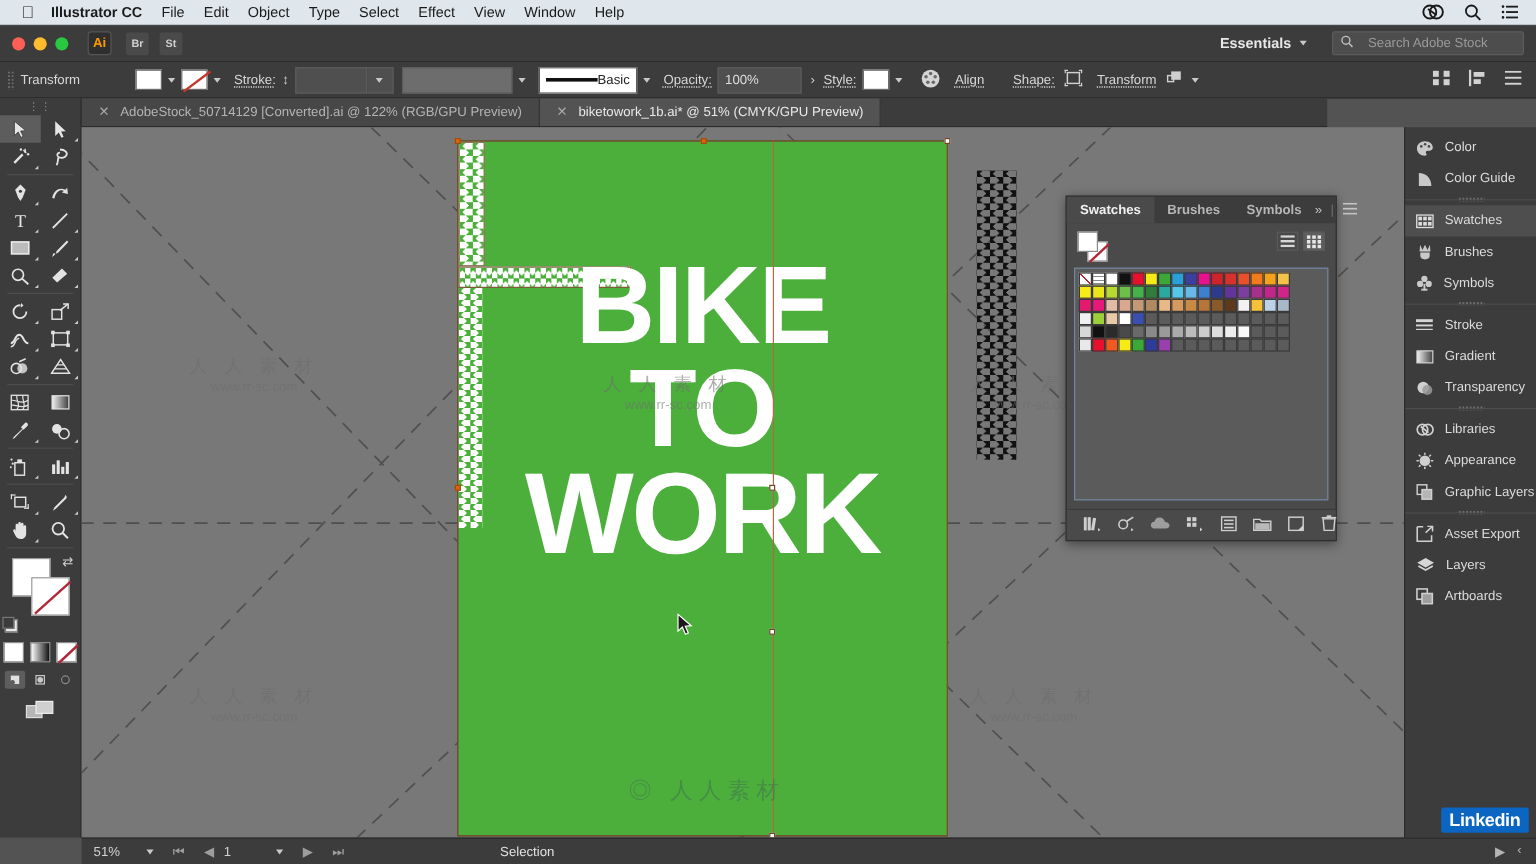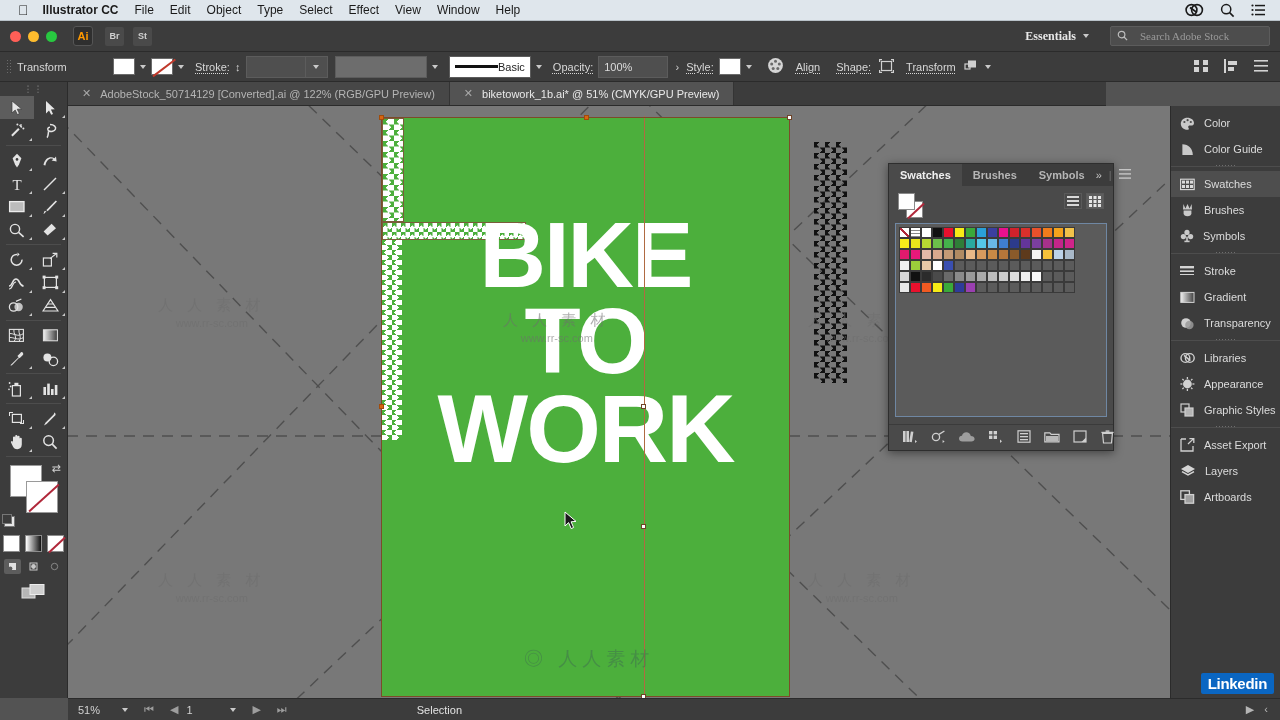--- a/index.html
+++ b/index.html
@@ -39,21 +39,21 @@
     margin-left:16px; width:20px; height:20px; border-radius:3px;
     background:#2f2f2f; border:1px solid #555; color:#ff9a00;
     font-size:11px; font-weight:bold; display:flex; align-items:center; justify-content:center;
   }
   .appbar .miniicons { display:flex; gap:9px; margin-left:12px; }
   .mini {
     width:19px; height:19px; border-radius:2px; background:#4a4a4a;
     display:flex; align-items:center; justify-content:center;
     font-size:9px; color:#cfcfcf; font-weight:bold;
   }
-  .appbar .right { margin-left:auto; display:flex; align-items:center; padding-right:10px; gap:0;font-family:Liberation Serif, serif; }
+  .appbar .right { margin-left:auto; display:flex; align-items:center; padding-right:10px; gap:0; }
   .workspace { display:flex; align-items:center; gap:7px; padding:3px 11px; font-size:12px; font-weight:bold; color:#e8e8e8; }
   .stocksearch {
     width:160px; height:20px; background:#4d4d4d; border:1px solid #5c5c5c; border-radius:2px;
     display:flex; align-items:center; padding:0 6px; gap:12px; margin-left:10px;
     color:#9a9a9a; font-size:11px;
   }
 
   
   .ctrlbar {
     position:absolute; top:52px; left:0; width:1280px; height:30px;
@@ -363,21 +363,21 @@
           <g fill="#6a6a6a">
             <circle cx="8.5" cy="4.2" r="1.5"></circle>
             <circle cx="12.3" cy="7" r="1.5"></circle>
             <circle cx="10.8" cy="11.6" r="1.5"></circle>
             <circle cx="6.2" cy="11.6" r="1.5"></circle>
             <circle cx="4.7" cy="7" r="1.5"></circle>
           </g>
         </svg>
     </span>
     <span class="ctl-label ul" style="margin-left:12px">Align</span>
-    <span class="ctl-label ul" style="margin-left:16px">Shape:</span>
+    <span class="ctl-label ul" style="margin-left:24px">Shape:</span>
     <span style="margin-left:8px">
       <svg width="15" height="14" viewBox="0 0 15 14">
           <rect x="2.5" y="2.5" width="10" height="9" fill="none" stroke="#d0d0d0" stroke-width="1.2"></rect>
           <g fill="#d0d0d0">
             <rect x="0" y="0" width="3" height="1.2"></rect>
             <rect x="0" y="0" width="1.2" height="3"></rect>
             <rect x="12" y="0" width="3" height="1.2"></rect>
             <rect x="13.8" y="0" width="1.2" height="3"></rect>
             <rect x="0" y="12.8" width="3" height="1.2"></rect>
             <rect x="0" y="11" width="1.2" height="3"></rect>
@@ -1102,21 +1102,21 @@
         </span>
         <span>Appearance</span>
       </div>
       <div class="dockitem">
         <span>
           <svg width="15" height="14" viewBox="0 0 15 14">
             <rect x="1" y="1" width="8" height="8" fill="none" stroke="#d0d0d0" stroke-width="1.2"></rect>
             <rect x="5" y="5" width="8" height="8" fill="#b5b5b5" stroke="#d0d0d0" stroke-width="1.2"></rect>
           </svg>
         </span>
-        <span>Graphic Styles</span>
+        <span>Graphic Layers</span>
       </div>
       <div class="dockdiv"></div>
       <div class="dockitem">
         <span>
           <svg width="15" height="14" viewBox="0 0 15 14">
             <path d="M1 1 H6 M1 1 V13 H13 V8" fill="none" stroke="#d0d0d0" stroke-width="1.3"></path>
             <path d="M8 6 L13.6 .6 M9.4 .6 H13.8 V5" fill="none" stroke="#d0d0d0" stroke-width="1.3"></path>
           </svg>
         </span>
         <span>Asset Export</span>

